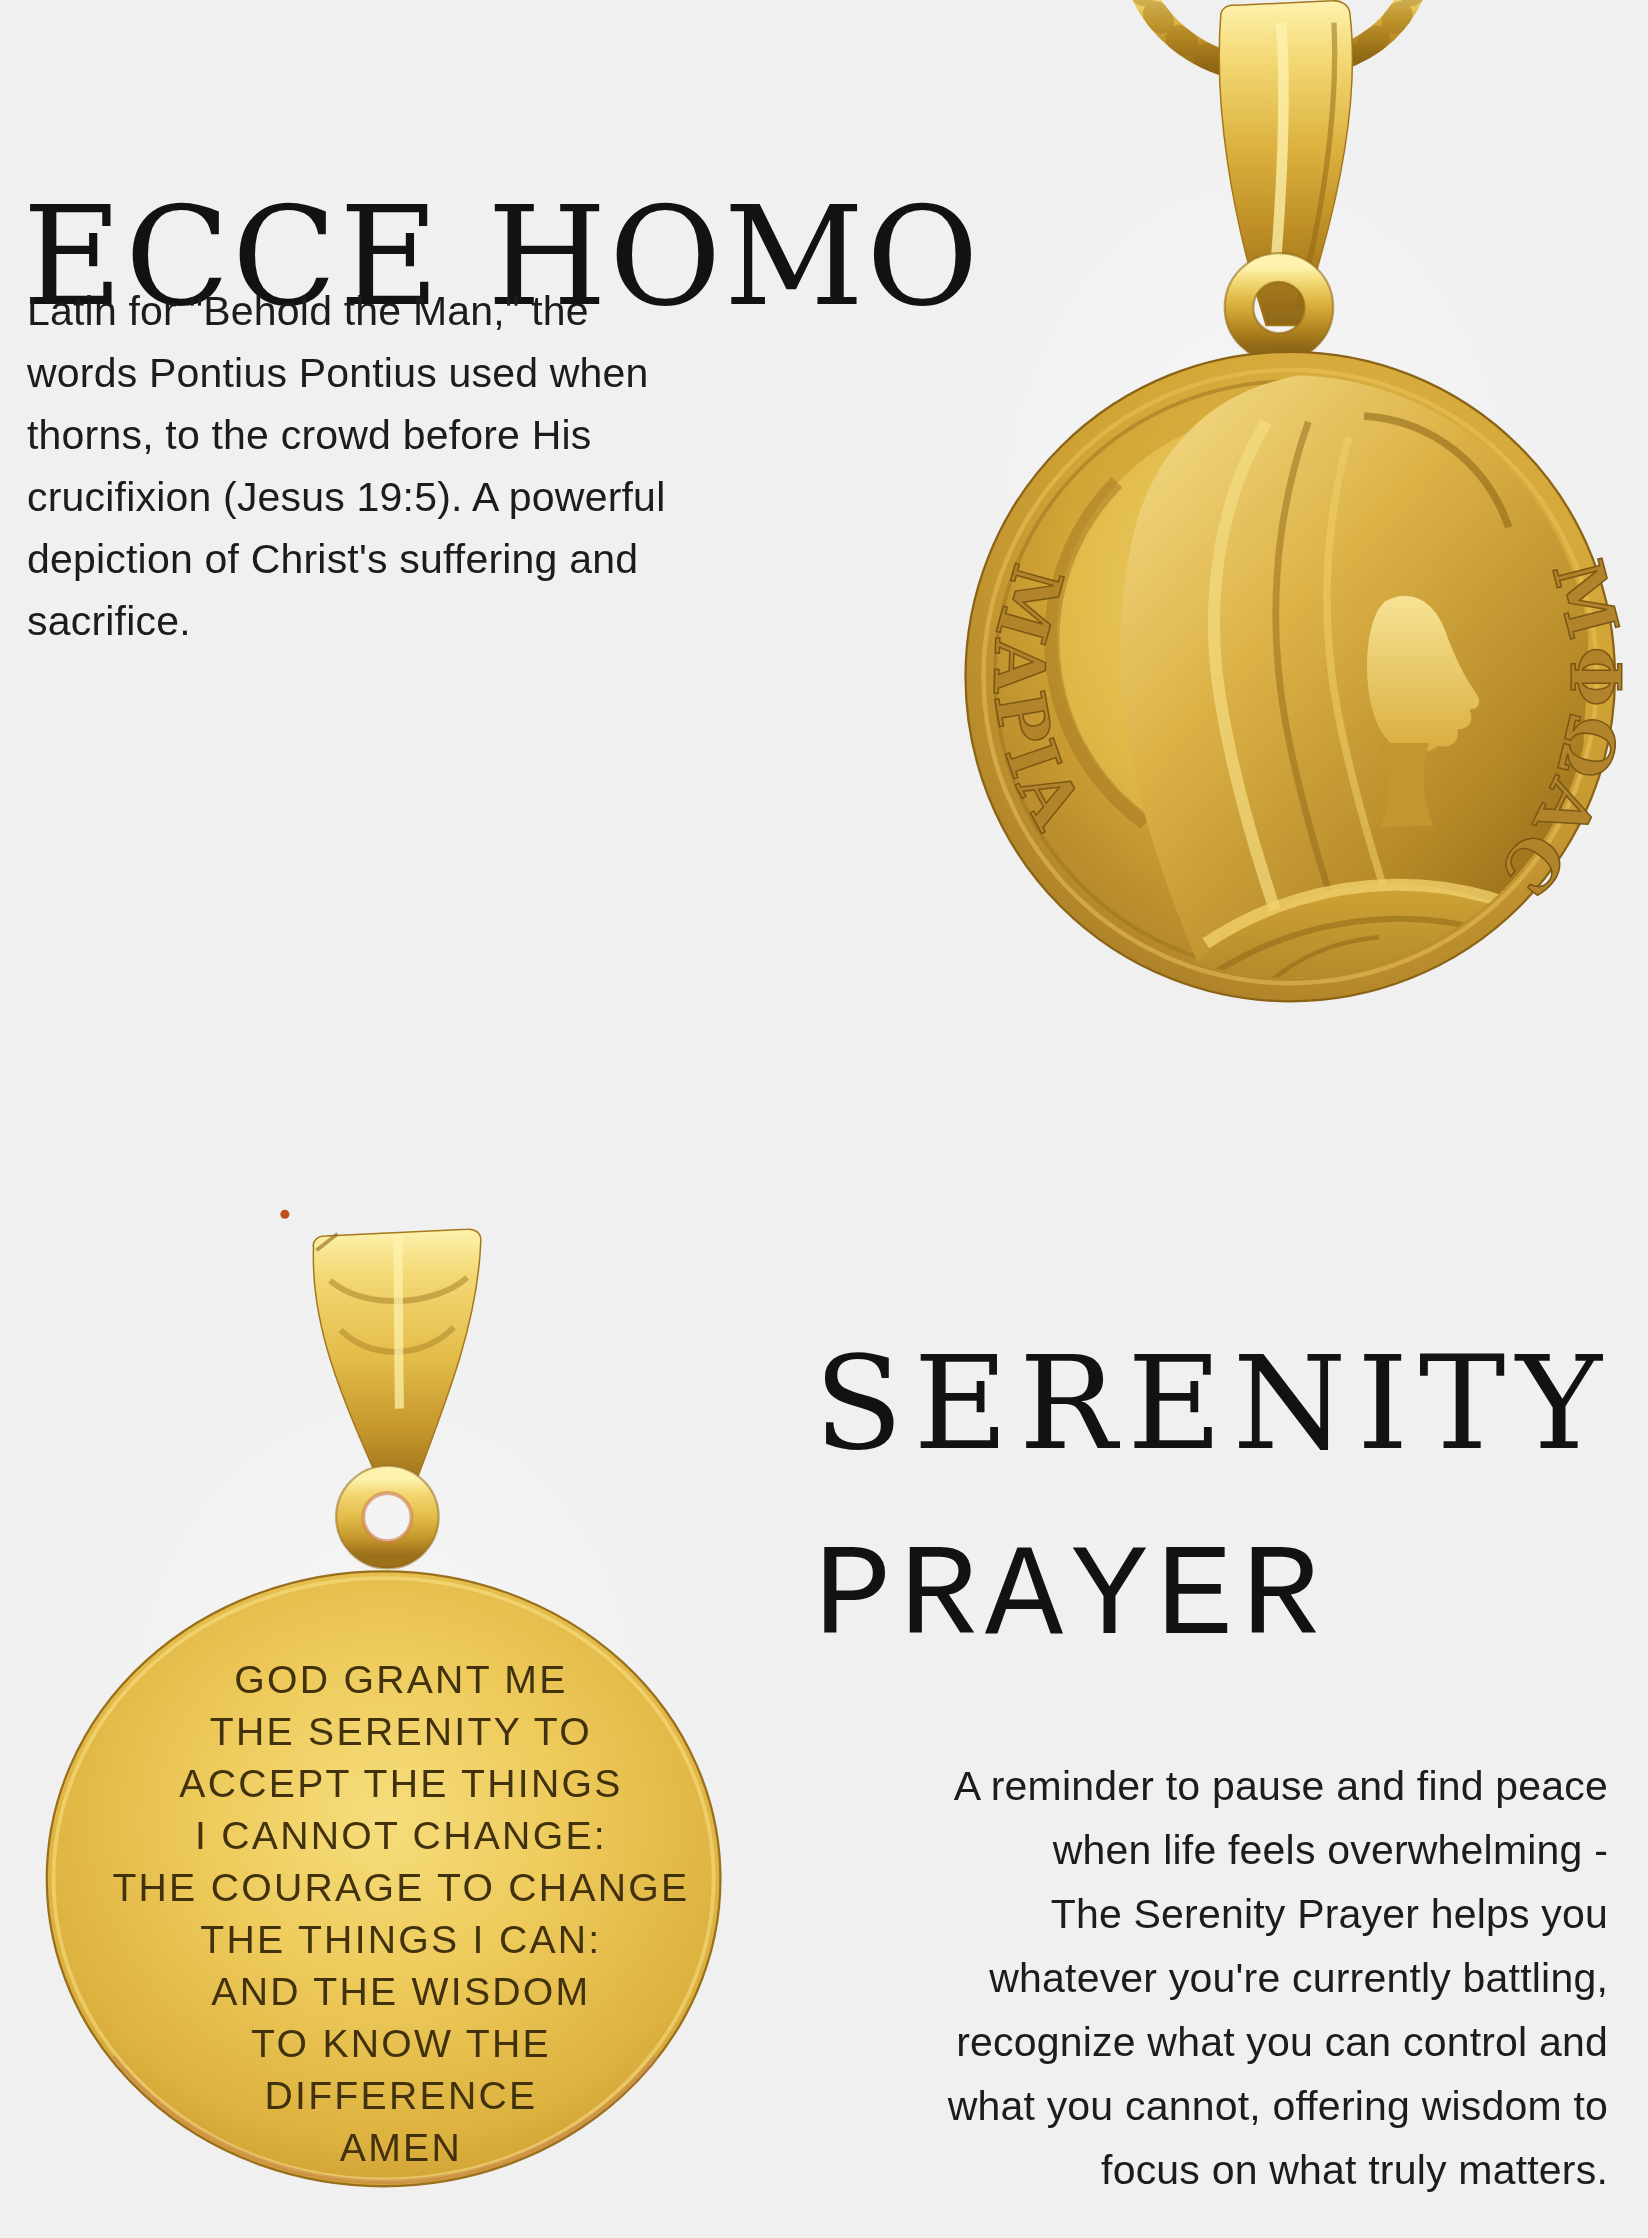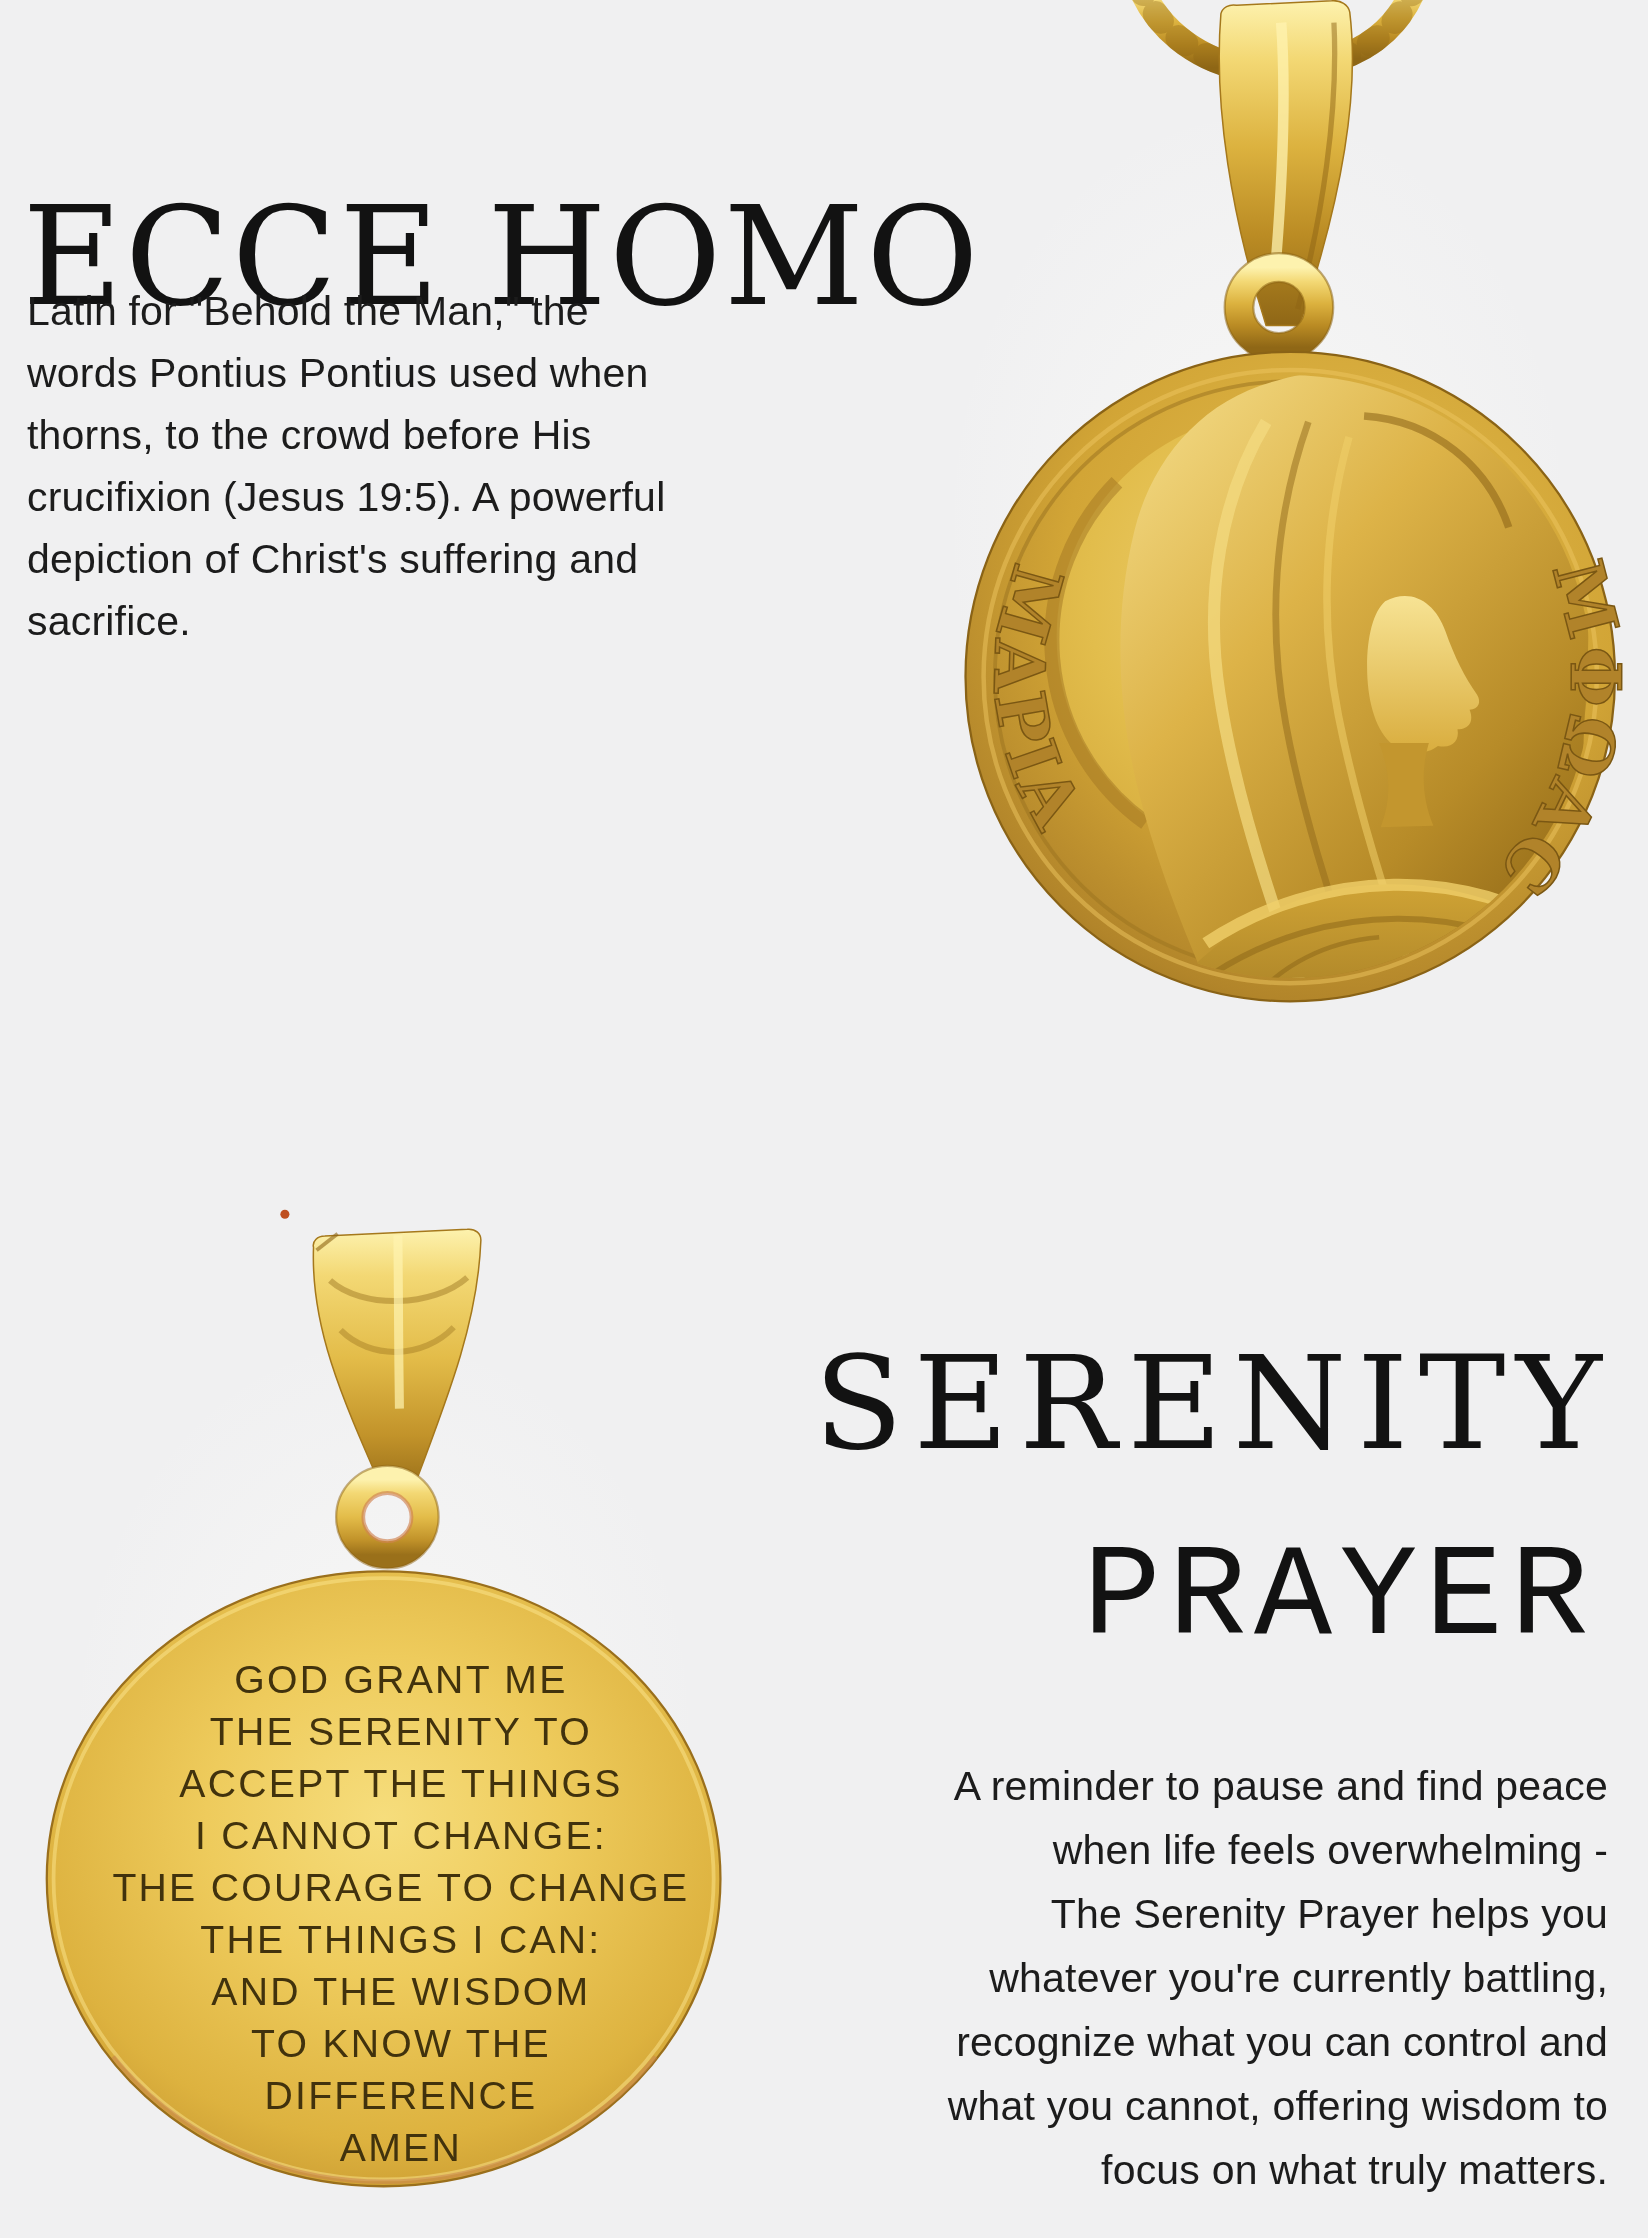--- a/index.html
+++ b/index.html
@@ -11,21 +11,21 @@
       #f0f0f1;
     font-family:"Liberation Sans",sans-serif;color:#1b1b1b;
   }
   .big-title{
     position:absolute;font-family:"DejaVu Serif",serif;font-weight:400;color:#121212;
     -webkit-font-smoothing:antialiased;
   }
   #ecce-title{left:22.6px;top:96px;font-size:137px;letter-spacing:2.3px;line-height:1;}
   .para{position:absolute;font-size:41px;line-height:62px;letter-spacing:0.2px;color:#1c1c1c;}
   #ecce-desc{left:27px;top:280px;width:814px;text-align:left;}
-  #serenity-title{left:814px;top:1323px;width:785px;text-align:right;line-height:1;}
+  #serenity-title{left:814px;top:1323px;width:785px;text-align:left;line-height:1;}
   #serenity-title .t1{font-size:130px;letter-spacing:10.5px;display:block;}
   #serenity-title .t2{font-size:130px;letter-spacing:7.5px;display:block;margin-top:66px;padding-right:3px;font-family:Liberation Mono, monospace;}
   #serenity-desc{left:753px;top:1754px;width:855px;text-align:right;line-height:64px;}
   .pendant-svg{position:absolute;}
   .prayer-line{
     font-family:"Liberation Sans",sans-serif;font-size:52px;letter-spacing:3px;
     fill:#41320d;text-anchor:middle;
   }
   .inscription{
     font-family:"DejaVu Serif",serif;font-weight:bold;font-size:92px;letter-spacing:5px;

